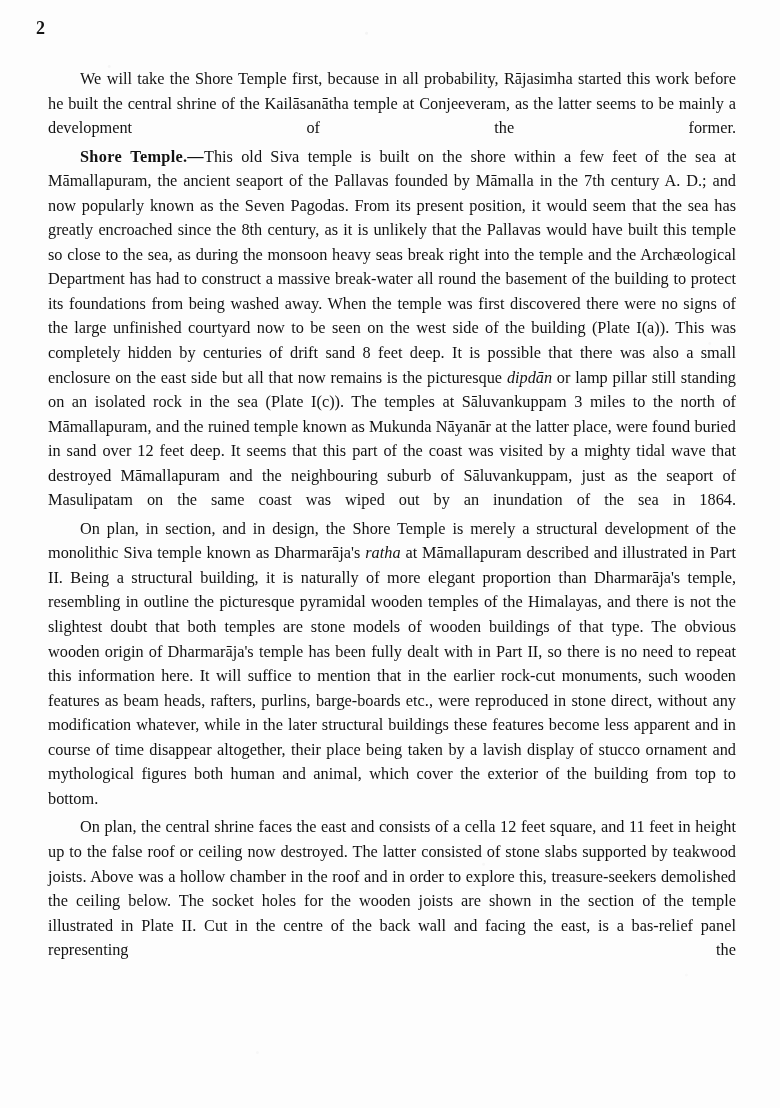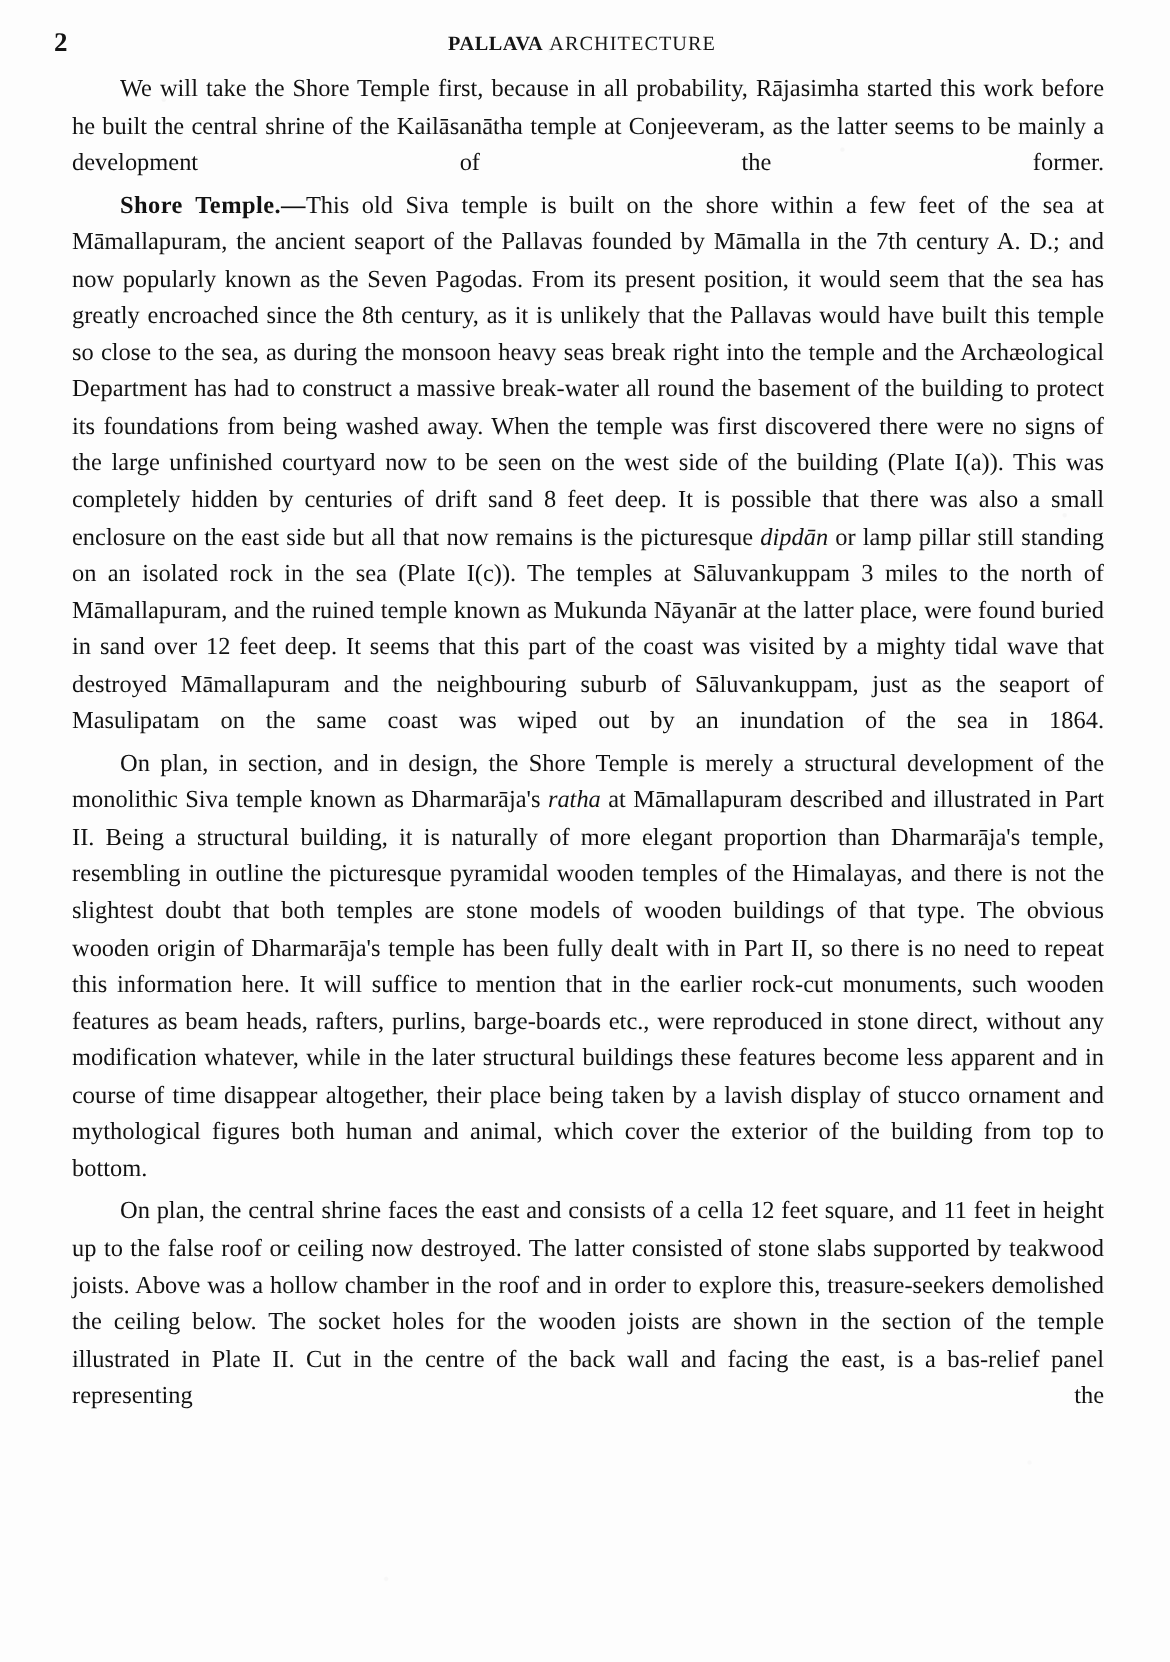--- a/index.html
+++ b/index.html
@@ -89,41 +89,38 @@
     text-justify: inter-word;
     font-size: 16.3px;
     line-height: 24.55px;
     color: #121212;
     word-spacing: 0.2px;
     text-indent: 32px;
     hyphens: none;
   }
   p.para.last-full {
     text-align-last: justify;
+    margin-top: 20px;
   }
   
   p.para + p.para { margin-top: 4px; }
 
   .runin {
     font-weight: bold;
     letter-spacing: 0.3px;
   }
   .it { font-style: italic; }
 </style>
 </head>
 <body>
 
 <div class="page">
 
   <div class="running-head">
     <div class="folio">2</div>
-    <div class="head-title">
-      <span class="hw-bold">PALLAVA</span>
-      <span class="hw-caps">ARCHITECTURE</span>
-    </div>
   </div>
 
   <div class="body-col">
 
     <p class="para last-full">
       <span>We will take the Shore Temple first, because in all probability, Rājasimha started this work before he built the central shrine of the Kailāsanātha temple at Conjeeveram, as the latter seems to be mainly a development of the former.</span>
     </p>
 
     <p class="para last-full">
       <span class="runin">Shore Temple.—</span><span>This old Siva temple is built on the shore within a few feet of the sea at Māmallapuram, the ancient seaport of the Pallavas founded by Māmalla in the 7th century A. D.; and now popularly known as the Seven Pagodas. From its present position, it would seem that the sea has greatly encroached since the 8th century, as it is unlikely that the Pallavas would have built this temple so close to the sea, as during the monsoon heavy seas break right into the temple and the Archæological Department has had to construct a massive break-water all round the basement of the building to protect its foundations from being washed away. When the temple was first discovered there were no signs of the large unfinished courtyard now to be seen on the west side of the building (Plate I(a)).   This was completely hidden by centuries of drift sand 8 feet deep.   It is possible that there was also a small enclosure on the east side but all that now remains is the picturesque </span><span class="it">dipdān</span><span> or lamp pillar still standing on an isolated rock in the sea (Plate I(c)).   The temples at Sāluvankuppam 3 miles to the north of Māmallapuram, and the ruined temple known as Mukunda Nāyanār at the latter place, were found buried in sand over 12 feet deep. It seems that this part of the coast was visited by a mighty tidal wave that destroyed Māmallapuram and the neighbouring suburb of Sāluvankuppam, just as the seaport of Masulipatam on the same coast was wiped out by an inundation of the sea in 1864.</span>

